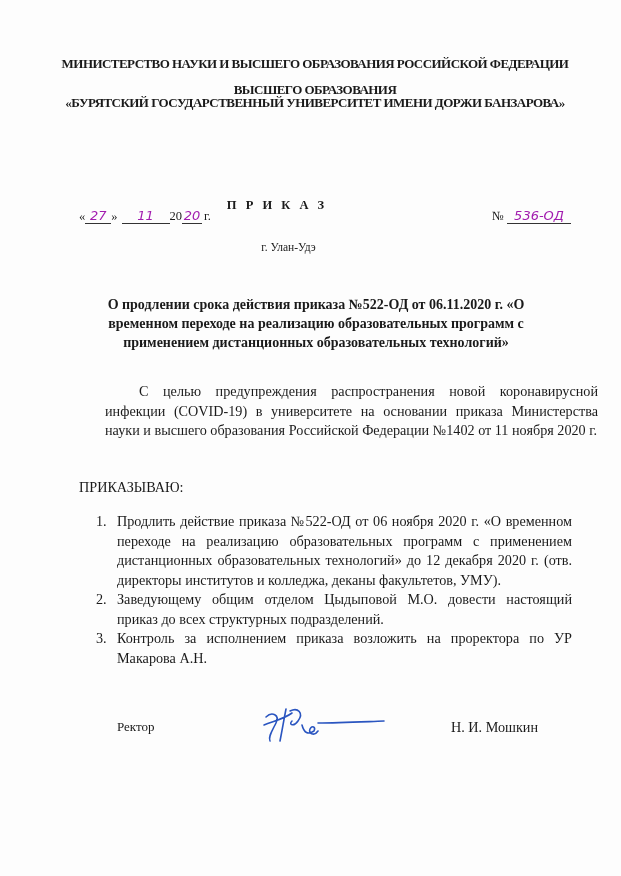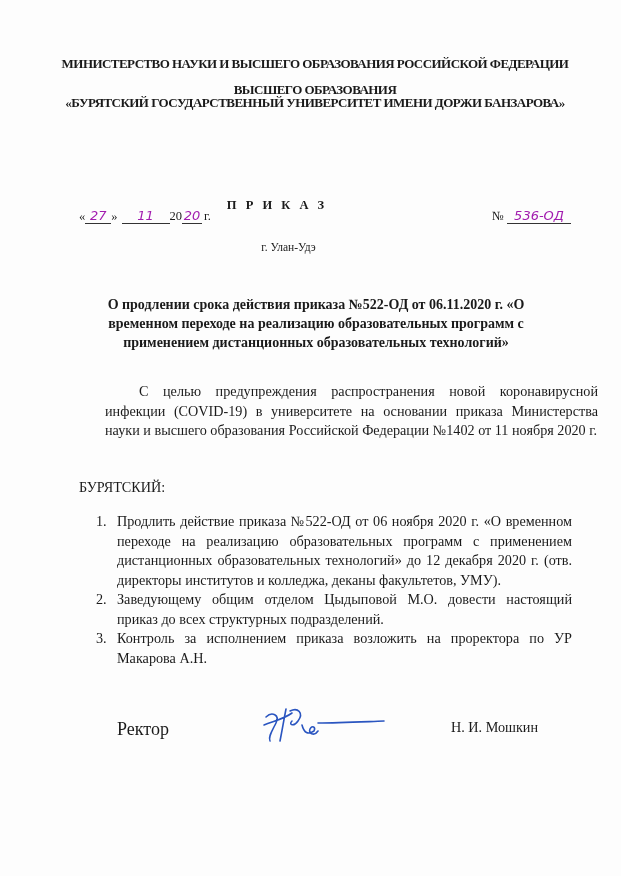--- a/index.html
+++ b/index.html
@@ -19,21 +19,21 @@
     .hw { color: #a21caf; font-family: "DejaVu Sans", sans-serif; font-style: italic; font-size: 13px; }
     .uline { display: inline-block; border-bottom: 1px solid #333; text-align: center; line-height: 14px; }
     .num-line { position: absolute; left: 492px; top: 209px; font-size: 12.5px; }
     .city { position: absolute; left: 0; width: 577px; top: 241px; text-align: center; font-size: 11.5px; }
     .subject { position: absolute; left: 96px; width: 440px; top: 295px; text-align: center; font-weight: bold; font-size: 14px; line-height: 19px; }
     .body-par { position: absolute; left: 84px; width: 493px; top: 382px; font-size: 14.2px; line-height: 19.5px; text-align: justify; text-indent: 34px; margin-left: 21px; }
     .order-word { position: absolute; left: 79px; top: 479px; font-size: 14.2px; }
     .list { position: absolute; left: 96px; width: 476px; top: 512px; margin: 0; padding: 0; list-style: none; font-size: 14.2px; line-height: 19.5px; }
     .list li { position: relative; padding-left: 21px; text-align: justify; }
     .list .n { position: absolute; left: 0; top: 0; }
-    .sign-role { position: absolute; left: 117px; top: 719px; font-size: 18px; }
+    .sign-role { position: absolute; left: 117px; top: 719px; font-size: 13px; }
     .sign-name { position: absolute; left: 451px; top: 719px; font-size: 14.2px; }
     .signature { position: absolute; left: 258px; top: 703px; width: 130px; height: 42px; }
   </style>
 </head>
 <body>
 
 <div class="page">
 
   <div class="hdr" style="top:57px">МИНИСТЕРСТВО НАУКИ И ВЫСШЕГО ОБРАЗОВАНИЯ РОССИЙСКОЙ ФЕДЕРАЦИИ</div>
   <div class="hdr" style="top:83px">ВЫСШЕГО ОБРАЗОВАНИЯ</div>
@@ -49,21 +49,21 @@
     <span>№</span>
     <span class="uline hw" style="width:64px">536-ОД</span>
   </div>
 
   <div class="city">г. Улан-Удэ</div>
 
   <div class="subject">О продлении срока действия приказа №522-ОД от 06.11.2020 г. «О временном переходе на реализацию образовательных программ с применением дистанционных образовательных технологий»</div>
 
   <div class="body-par">С целью предупреждения распространения новой коронавирусной инфекции (COVID-19) в университете на основании приказа Министерства науки и высшего образования Российской Федерации №1402 от 11 ноября 2020 г.</div>
 
-  <div class="order-word">БУРЯТСКИЙ:</div>
+  <div class="order-word">ПРИКАЗЫВАЮ:</div>
 
   <ol class="list">
     <li>
       <span class="n">1.</span>
       <span>Продлить действие приказа №522-ОД от 06 ноября 2020 г. «О временном переходе на реализацию образовательных программ с применением дистанционных образовательных технологий» до 12 декабря 2020 г. (отв. директоры институтов и колледжа, деканы факультетов, УМУ).</span>
     </li>
     <li>
       <span class="n">2.</span>
       <span>Заведующему общим отделом Цыдыповой М.О. довести настоящий приказ до всех структурных подразделений.</span>
     </li>

